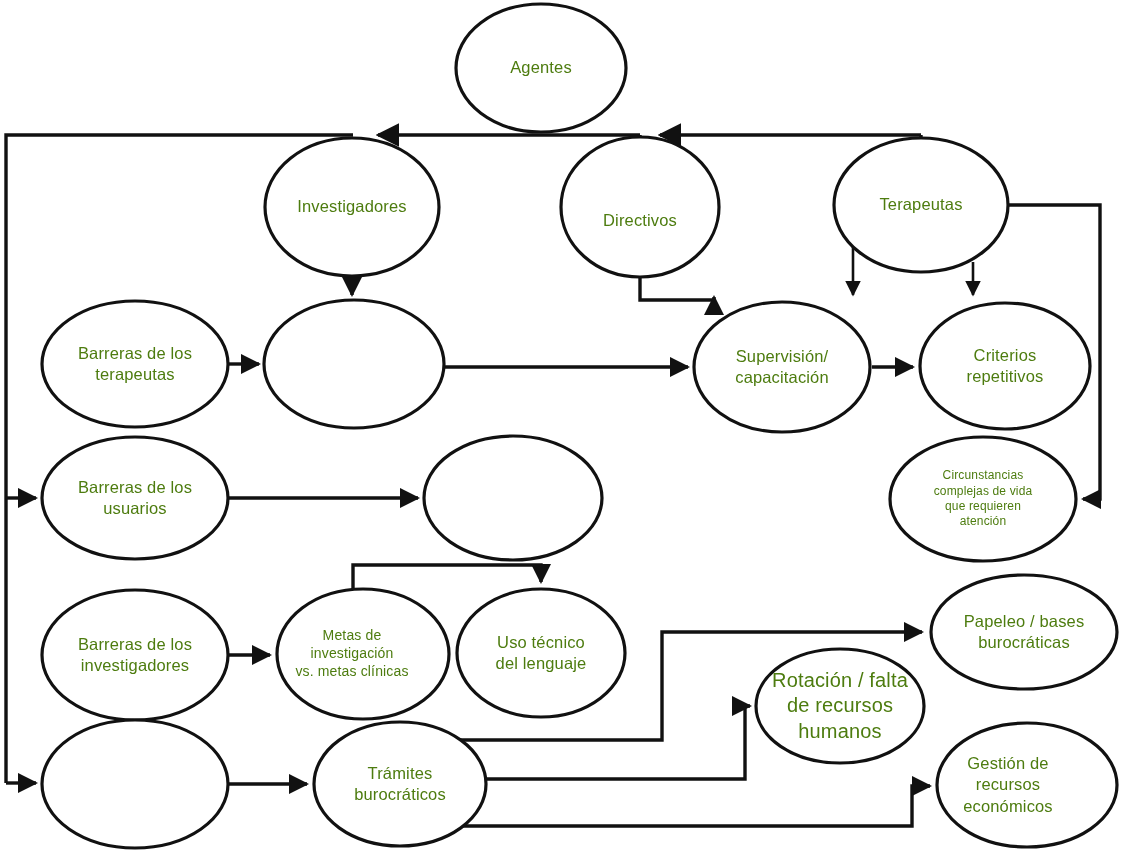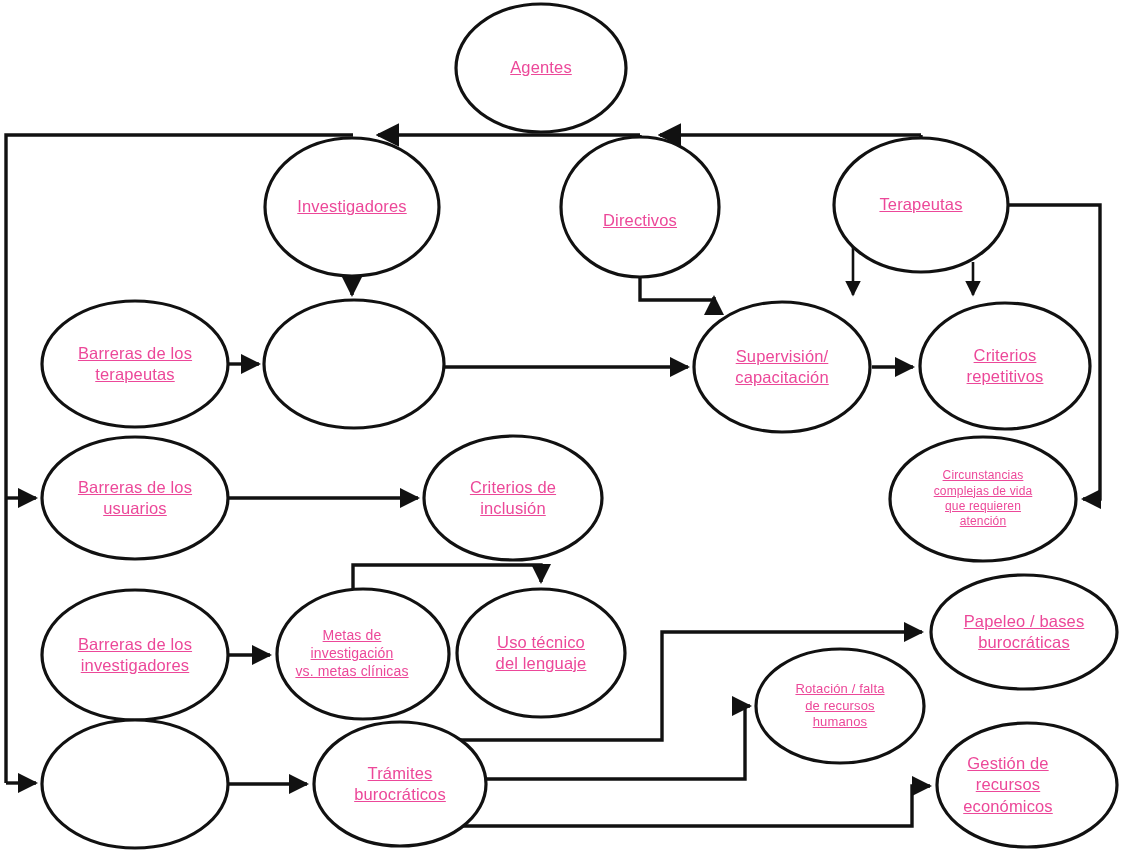--- a/index.html
+++ b/index.html
@@ -8,27 +8,26 @@
     width:1125px;height:853px;
     background:#ffffff;
     font-family:"Liberation Sans", sans-serif;
   }
   svg.layer{position:absolute;left:0;top:0;width:1125px;height:853px;}
   .node-ellipse{fill:#ffffff;stroke:#111111;stroke-width:3.2;}
   .node-label{
     position:absolute;
     display:flex;align-items:center;justify-content:center;
     text-align:center;
-    color:#ec4899;
+    color:#4d7c0f;
     font-size:16.5px;
     line-height:1.28;
     letter-spacing:0.15px;
     pointer-events:none;
     white-space:pre-line;
-    text-decoration:underline;
   }
   .edge{fill:none;stroke:#111111;stroke-width:3.4;stroke-linecap:butt;stroke-linejoin:miter;}
   .edge-thin{fill:none;stroke:#111111;stroke-width:2.6;}
 </style>
 </head>
 <body>
 
 <div id="canvas">
 
   <svg class="layer" viewBox="0 0 1125 853">
@@ -114,39 +113,37 @@
 
   <div class="node-label" style="left:42px;top:301px;width:186px;height:126px;">Barreras de los
 terapeutas</div>
   <div class="node-label" style="left:694px;top:302px;width:176px;height:130px;">Supervisión/
 capacitación</div>
   <div class="node-label" style="left:920px;top:303px;width:170px;height:126px;">Criterios
 repetitivos</div>
 
   <div class="node-label" style="left:42px;top:437px;width:186px;height:122px;">Barreras de los
 usuarios</div>
-  <div class="node-label" style="left:424px;top:436px;width:178px;height:124px;">Criterios de
-inclusión</div>
   <div class="node-label" style="left:890px;top:437px;width:186px;height:124px;font-size:12px;">Circunstancias
 complejas de vida
 que requieren
 atención</div>
 
   <div class="node-label" style="left:42px;top:590px;width:186px;height:130px;">Barreras de los
 investigadores</div>
   <div class="node-label" style="left:266px;top:589px;width:172px;height:130px;font-size:14px;">Metas de
 investigación
 vs. metas clínicas</div>
   <div class="node-label" style="left:457px;top:589px;width:168px;height:128px;">Uso técnico
 del lenguaje</div>
   <div class="node-label" style="left:931px;top:575px;width:186px;height:114px;">Papeleo / bases
 burocráticas</div>
 
   <div class="node-label" style="left:314px;top:722px;width:172px;height:124px;">Trámites
 burocráticos</div>
-  <div class="node-label" style="left:756px;top:649px;width:168px;height:114px;font-size:13px;">Rotación / falta
+  <div class="node-label" style="left:756px;top:649px;width:168px;height:114px;font-size:20px;">Rotación / falta
 de recursos
 humanos</div>
   <div class="node-label" style="left:918px;top:723px;width:180px;height:124px;">Gestión de
 recursos
 económicos</div>
 
 </div>
 
 </body></html>

